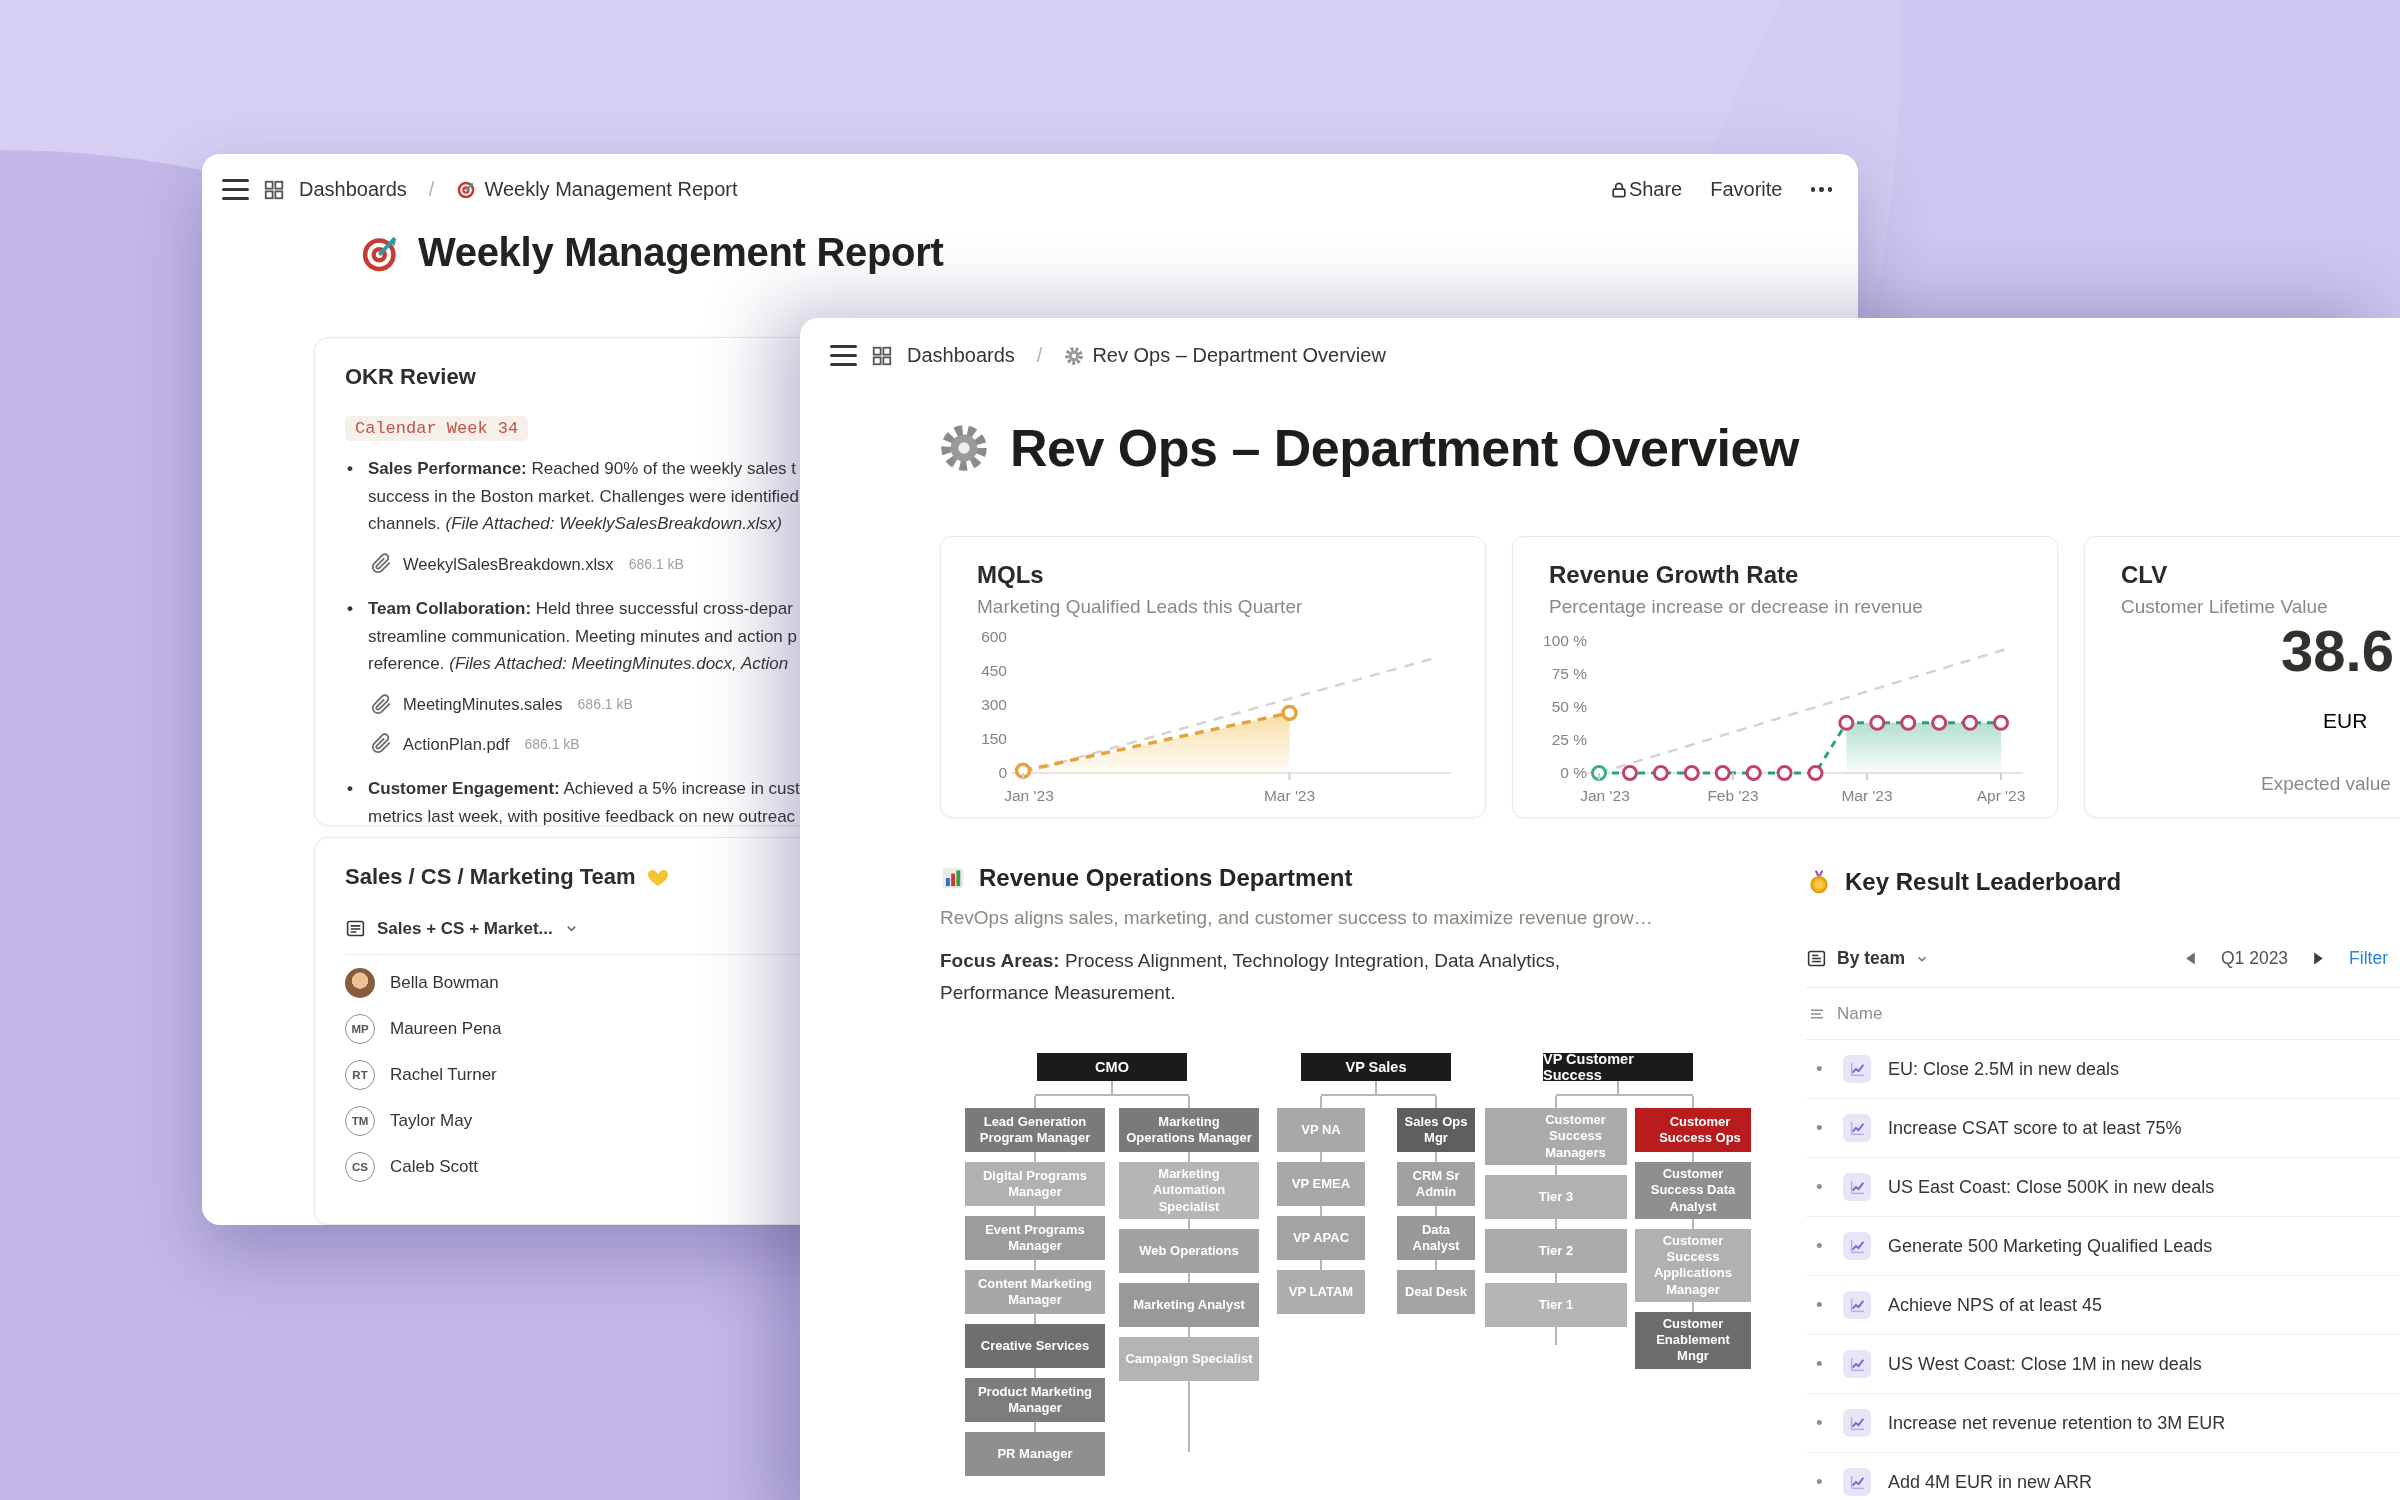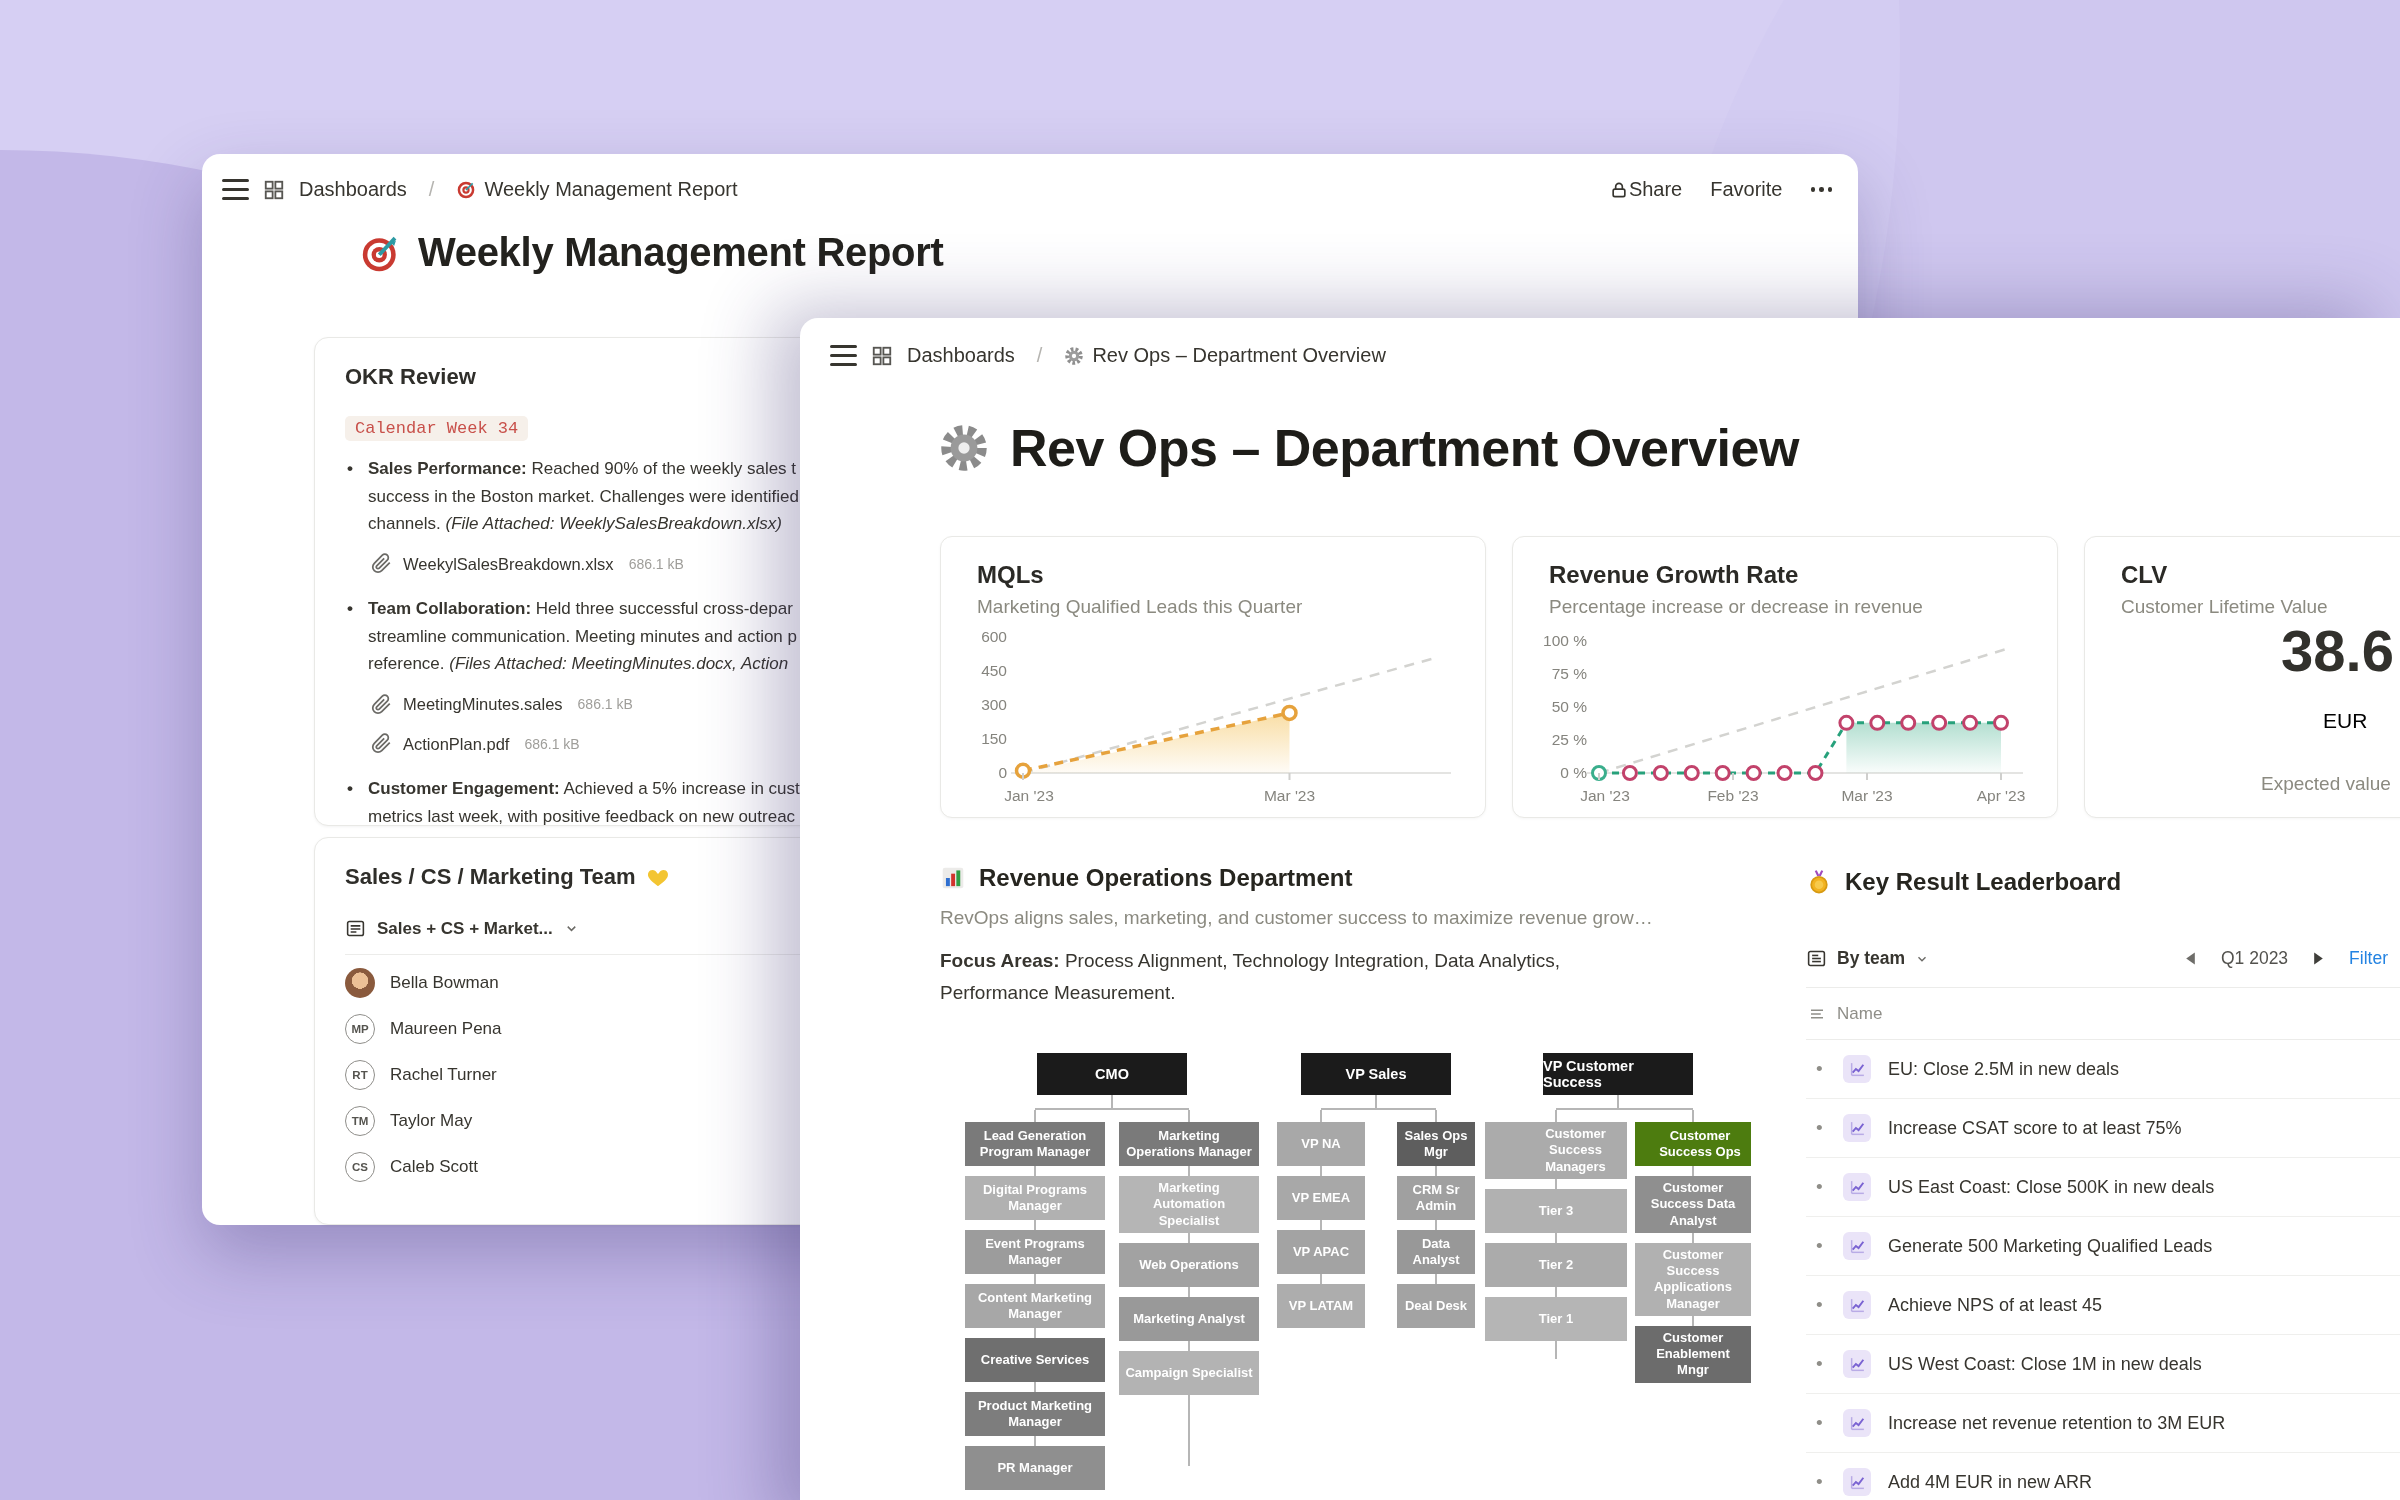--- a/index.html
+++ b/index.html
@@ -64,21 +64,21 @@
   .clv .unit{position:absolute;left:238px;top:172px;font-size:21px;color:#000000}
   .clv .foot{position:absolute;left:176px;bottom:22px;font-size:19px;color:#8b8a80;white-space:nowrap}
   .dept{position:absolute;left:140px;top:546px;width:860px}
   .dept-h{display:flex;align-items:center;gap:13px;font-size:24px;font-weight:700;color:#26251f}
   .dept .sub{margin-top:15px;font-size:19px;color:#8b8a80}
   .dept .focus{margin-top:16px;font-size:19px;line-height:1.7;color:#37352f}
   .tree{position:absolute;top:735px}
   .tree1{left:165px;width:294px}
   .tree2{left:477px;width:198px}
   .tree3{left:685px;width:266px}
-  .tree-head{width:150px;height:42px;margin:0 auto;background:#1b1b1b;color:#fff;font-size:14.5px;
+  .tree-head{width:150px;height:28px;margin:0 auto;background:#1b1b1b;color:#fff;font-size:14.5px;
     font-weight:700;display:flex;align-items:center;justify-content:center}
   .tree-stem{width:2px;height:13px;background:#b6b6b6;margin:0 auto}
   .tree-bar{height:2px;background:#b6b6b6}
   .tree1 .tree-bar{margin-left:70px;width:154px}
   .tree2 .tree-bar{margin-left:44px;width:115px}
   .tree3 .tree-bar{margin-left:71px;width:137px}
   .tree-cols{display:flex}
   .tree1 .tree-cols{gap:14px}
   .tree2 .tree-cols{gap:32px}
   .tree3 .tree-cols{gap:8px}
@@ -473,21 +473,21 @@
           <div class="tree-stem"></div>
           <div class="tree-bar"></div>
           <div class="tree-cols">
             <div class="tree-col">
               <div class="obox" style="background: rgb(171, 171, 171); padding-left: 45px;">Customer Success Managers</div>
               <div class="obox" style="background: rgb(177, 177, 177);">Tier 3</div>
               <div class="obox" style="background: rgb(171, 171, 171);">Tier 2</div>
               <div class="obox" style="background: rgb(181, 181, 181);">Tier 1</div>
             </div>
             <div class="tree-col">
-              <div class="obox" style="background: #4d7c0f; padding-left: 20px;">Customer Success Ops</div>
+              <div class="obox" style="background: #b91c1c; padding-left: 20px;">Customer Success Ops</div>
               <div class="obox" style="background: rgb(143, 143, 143);">Customer Success Data Analyst</div>
               <div class="obox" style="background: rgb(177, 177, 177);">Customer Success Applications Manager</div>
               <div class="obox" style="background: rgb(108, 108, 108);">Customer Enablement Mngr</div>
             </div>
           </div>
         </div>
       </div>
 
     <div class="lb">
       <div class="lb-h">

